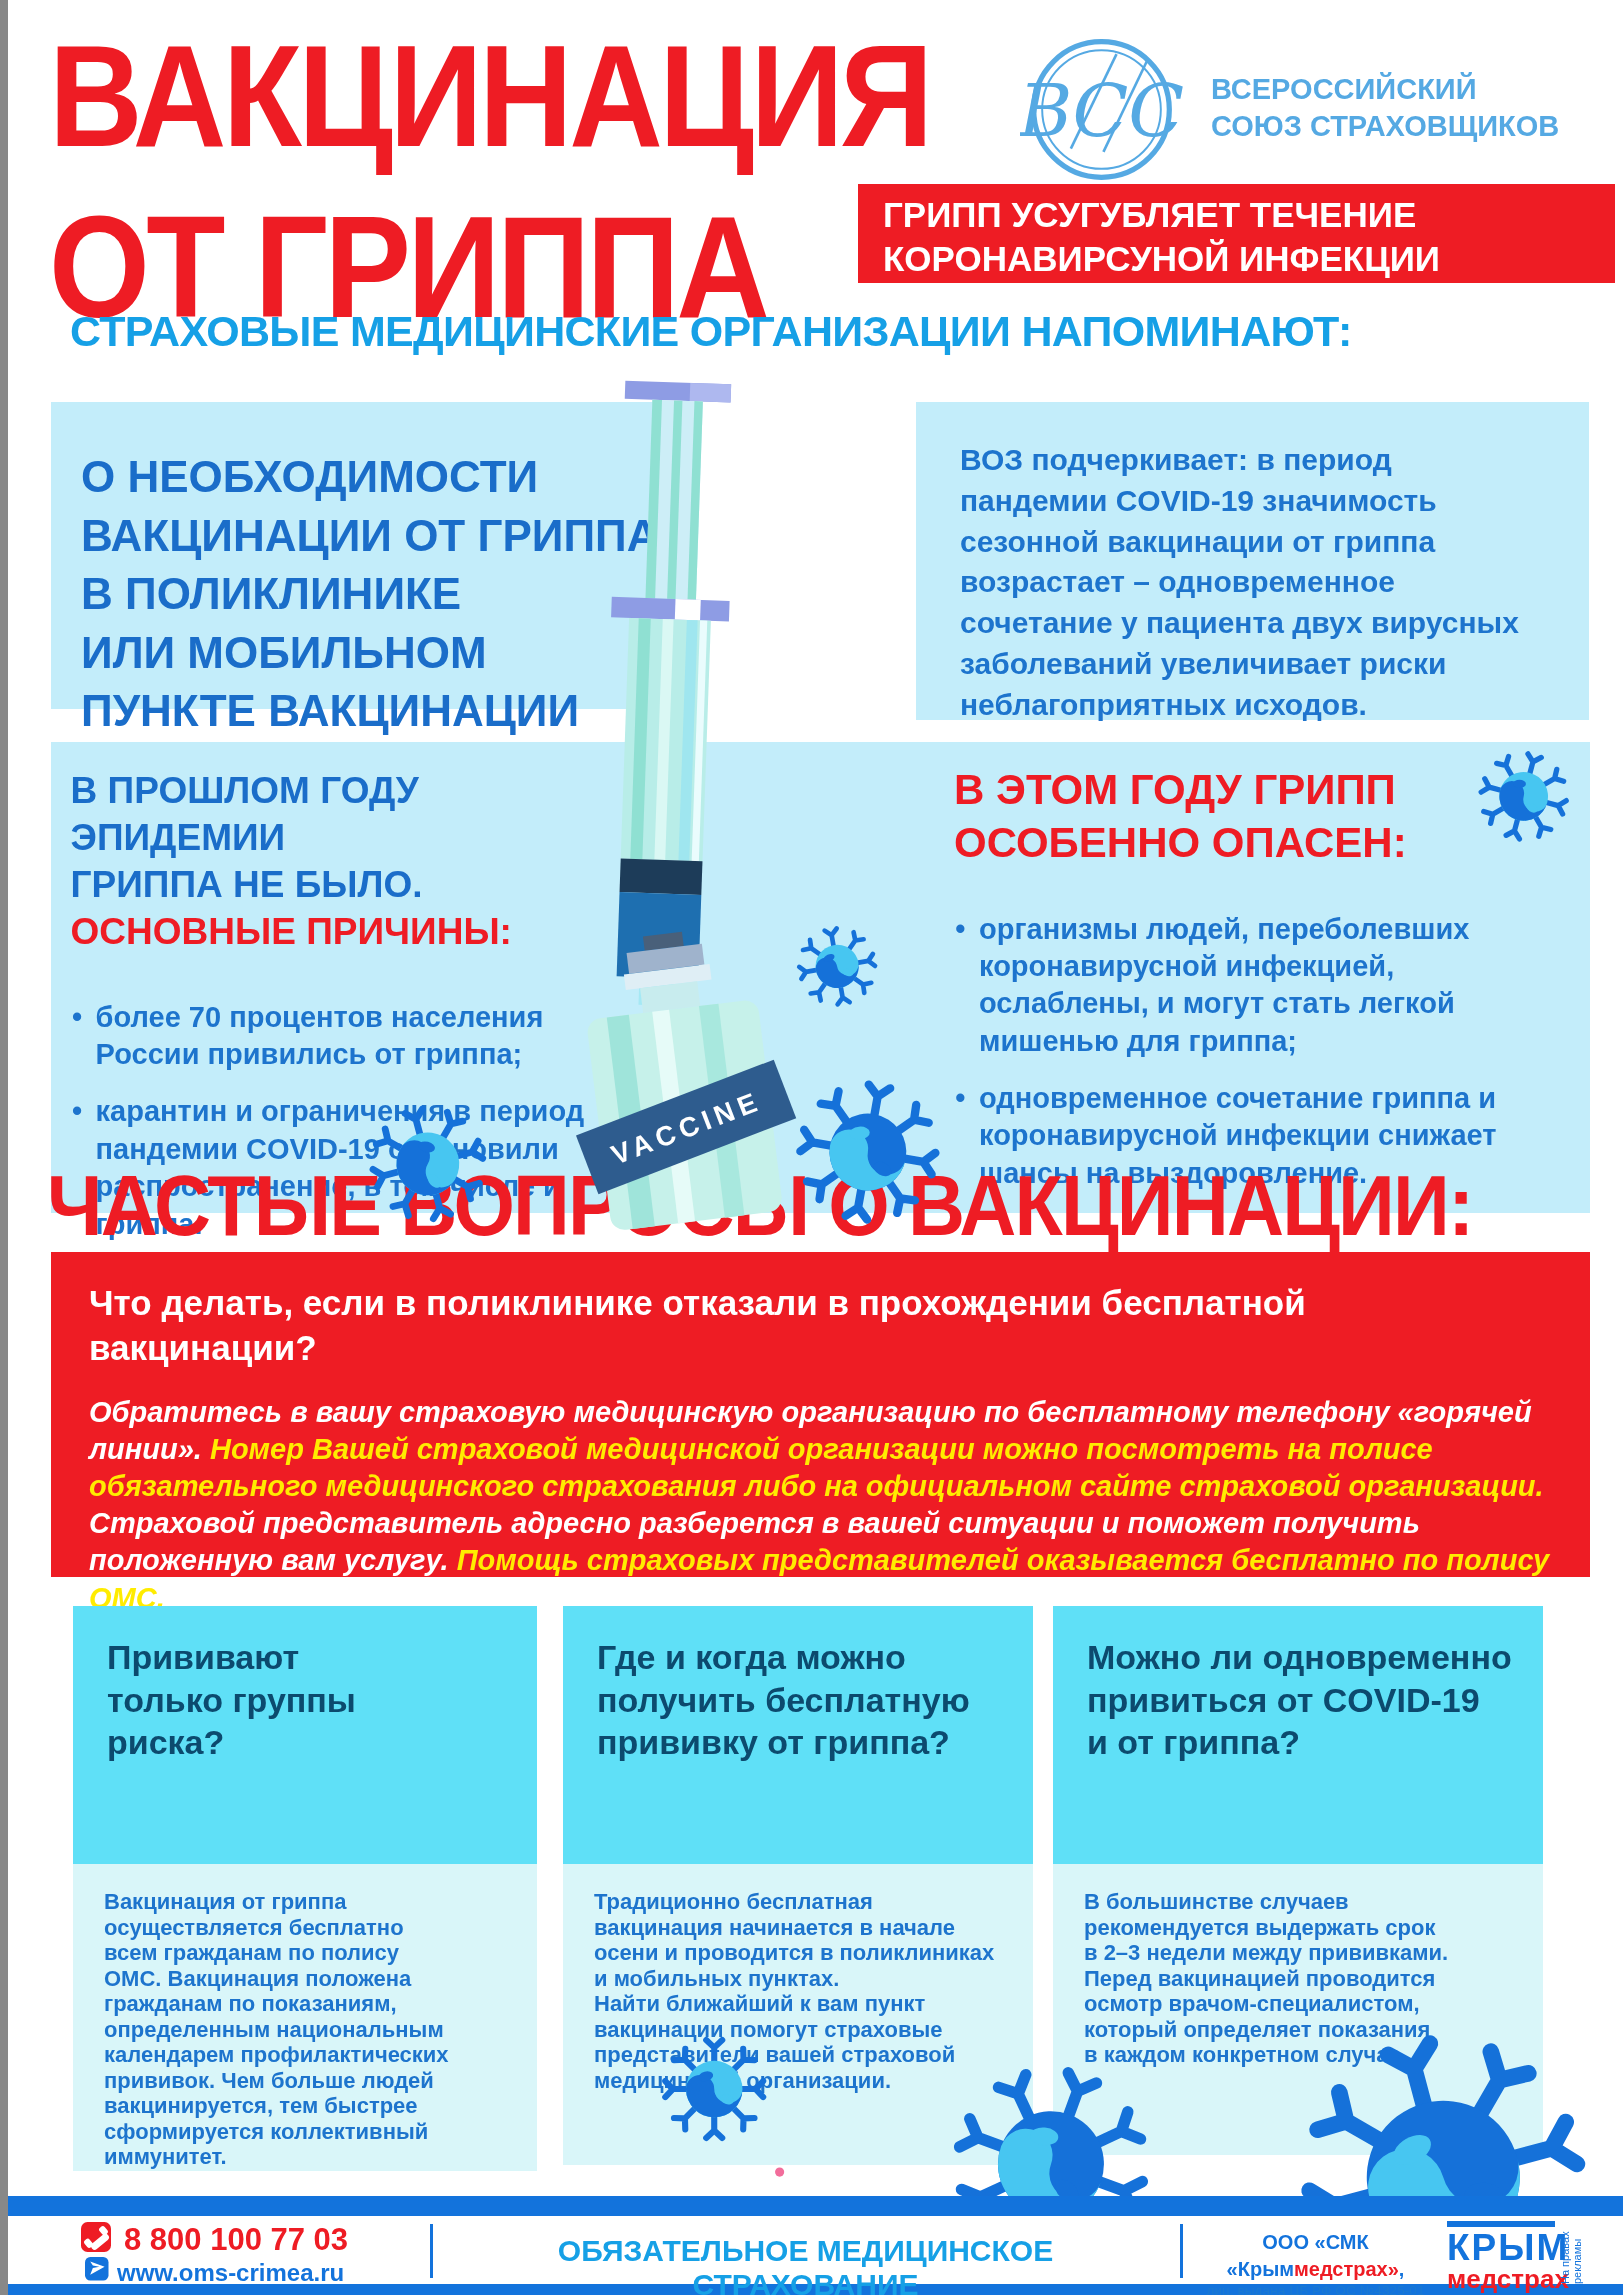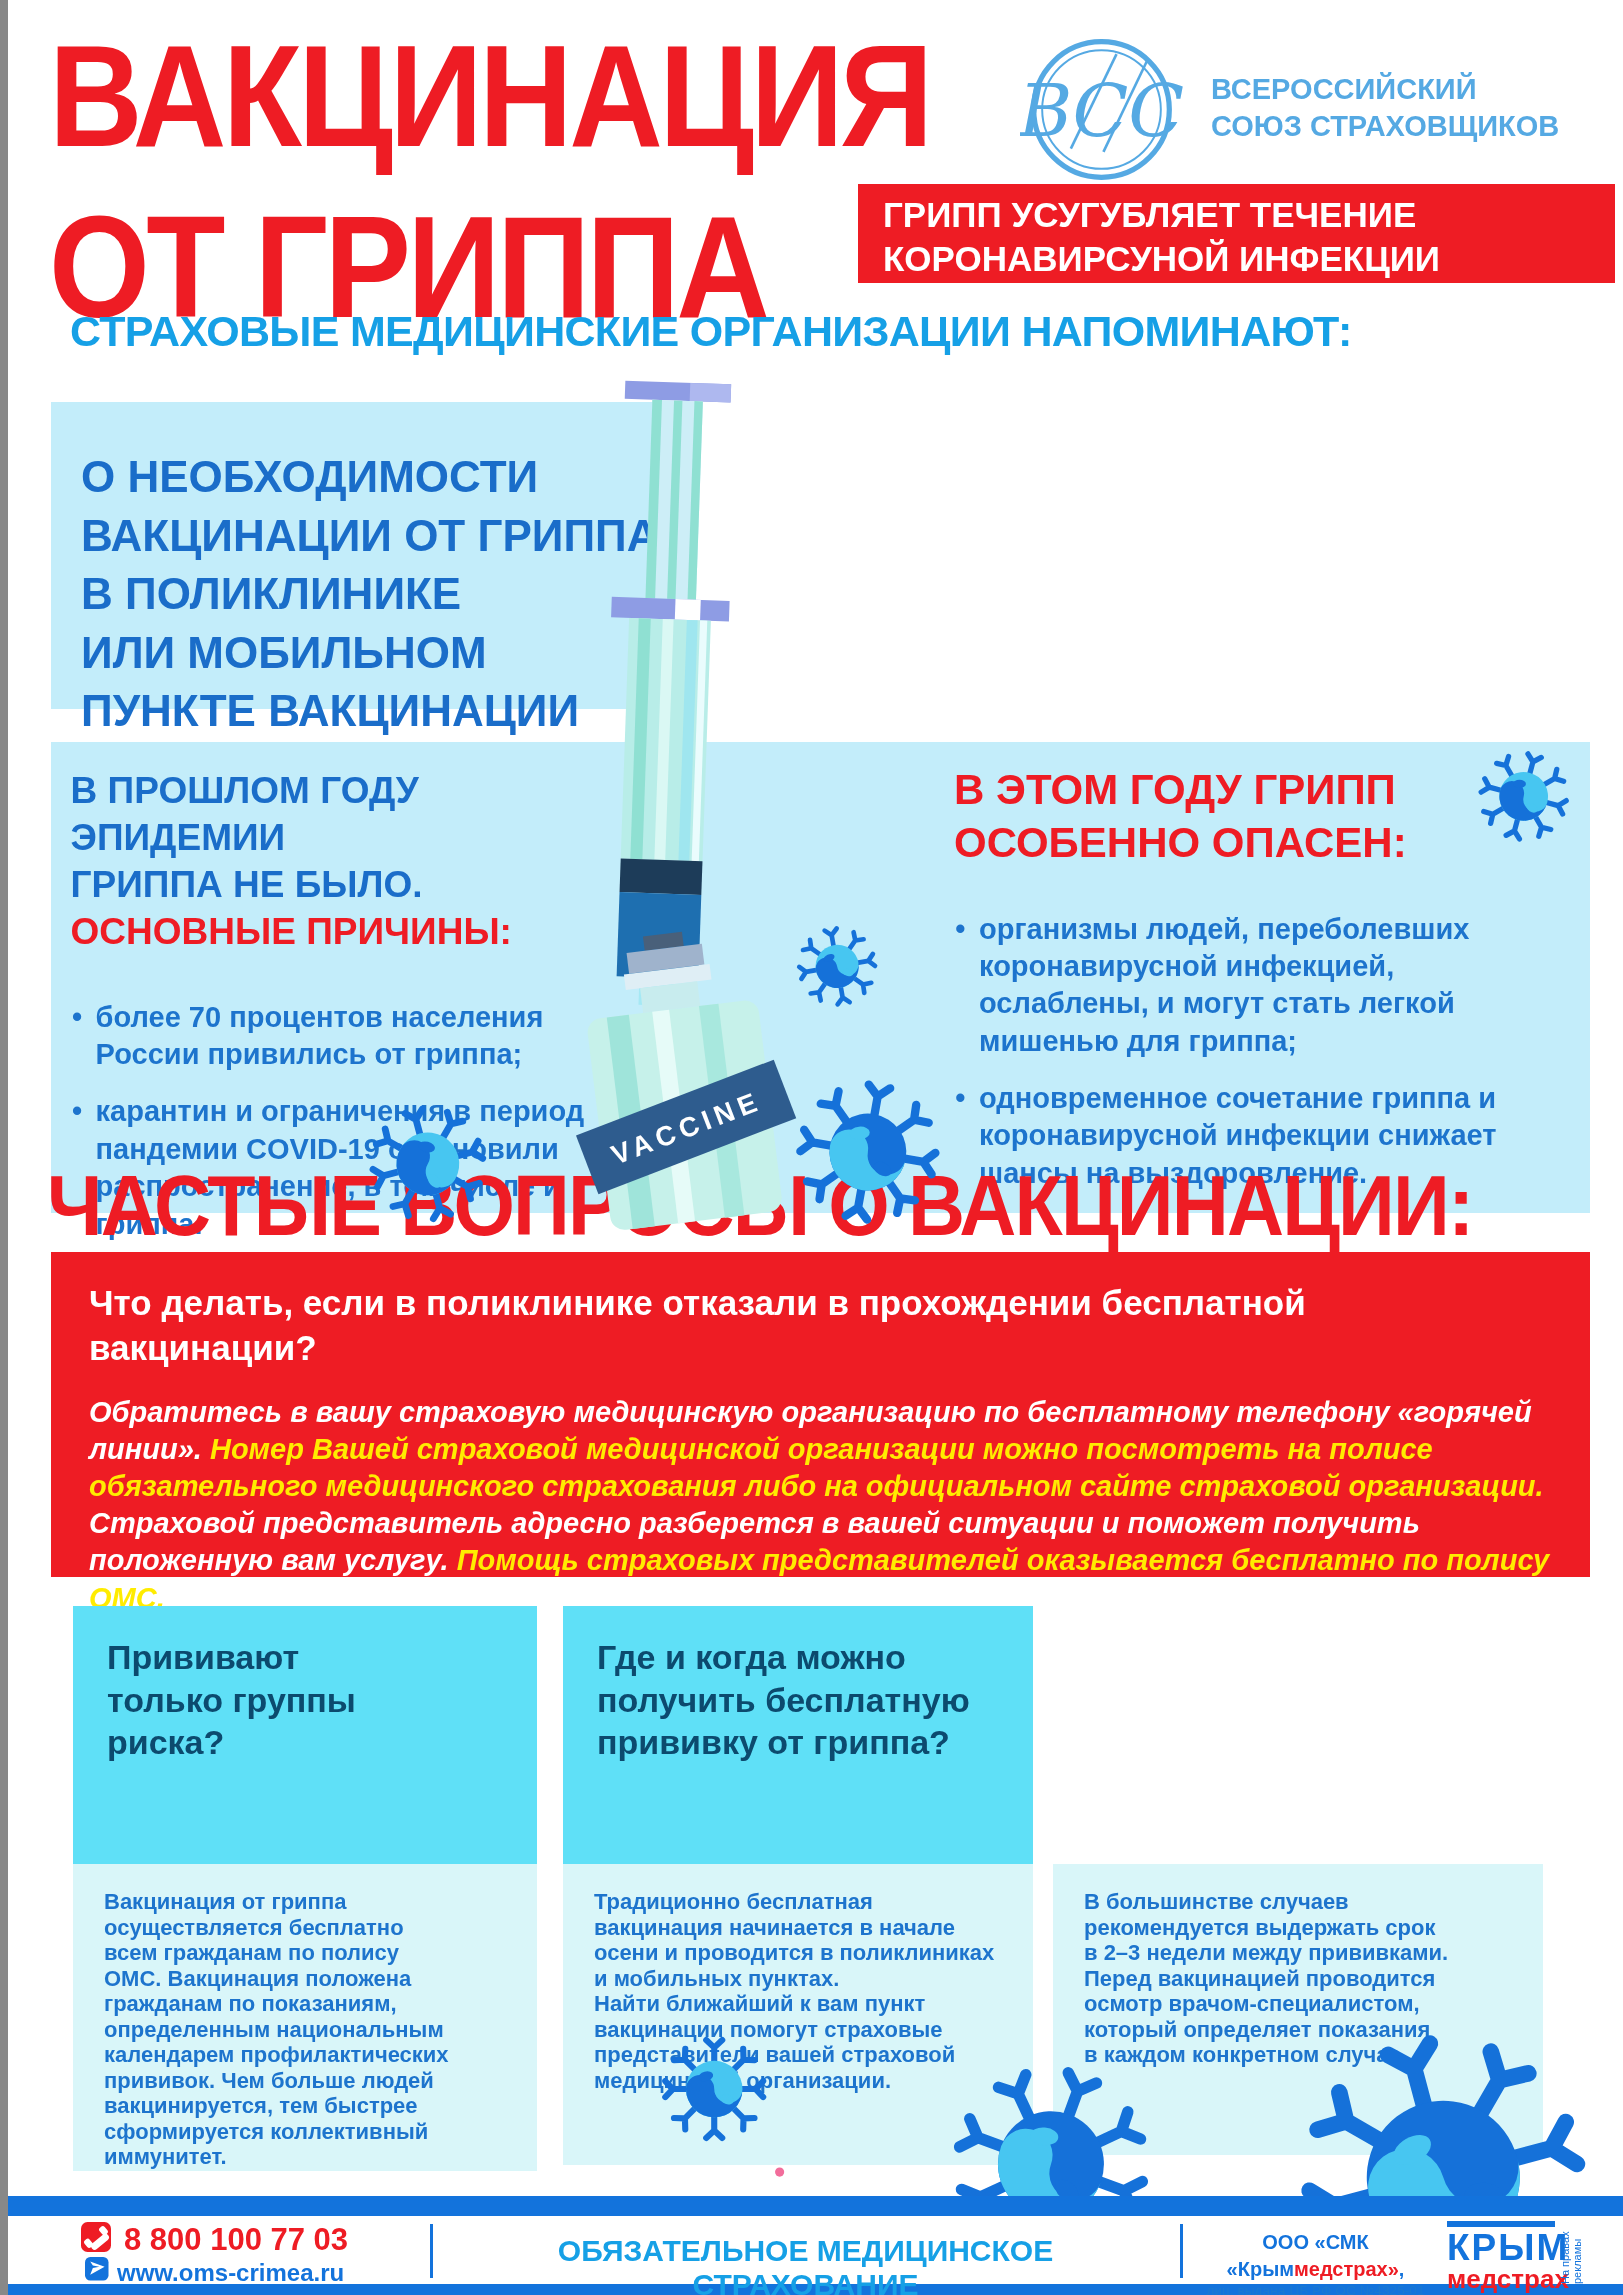--- a/index.html
+++ b/index.html
@@ -77,20 +77,29 @@
 КОРОНАВИРСУНОЙ ИНФЕКЦИИ</div>
 
   <div class="abs subtitle" style="left:62px;top:307px;">СТРАХОВЫЕ МЕДИЦИНСКИЕ ОРГАНИЗАЦИИ НАПОМИНАЮТ:</div>
 
   <div class="abs cyanbox" style="left:43px;top:402px;width:618px;height:307px;">
     <div class="abs need-text pre" style="left:30px;top:46px;">О НЕОБХОДИМОСТИ
 ВАКЦИНАЦИИ ОТ ГРИППА
 В ПОЛИКЛИНИКЕ
 ИЛИ МОБИЛЬНОМ
 ПУНКТЕ ВАКЦИНАЦИИ</div>
+  </div>
+  <div class="abs cyanbox" style="left:908px;top:402px;width:673px;height:318px;">
+    <div class="abs who-text pre" style="left:44px;top:38px;">ВОЗ подчеркивает: в период
+пандемии COVID-19 значимость
+сезонной вакцинации от гриппа
+возрастает – одновременное
+сочетание у пациента двух вирусных
+заболеваний увеличивает риски
+неблагоприятных исходов.</div>
   </div>
 
   <div class="abs cyanbox" style="left:43px;top:742px;width:1539px;height:471px;">
     <div class="abs" style="left:19.6px;top:26px;width:556px;">
       <div class="h-blue pre">В ПРОШЛОМ ГОДУ ЭПИДЕМИИ
 ГРИППА НЕ БЫЛО.</div>
       <div class="h-red">ОСНОВНЫЕ ПРИЧИНЫ:</div>
       <ul class="blist" style="margin-top:43px;">
         <li>более 70 процентов населения
 России привились от гриппа;</li>
@@ -153,20 +162,25 @@
     <div class="a pre" style="margin:25px 0 0 31px;">Традиционно бесплатная
 вакцинация начинается в начале
 осени и проводится в поликлиниках
 и мобильных пунктах.
 Найти ближайший к вам пункт
 вакцинации помогут страховые
 представители вашей страховой
 медицинской организации.</div>
   </div>
 
+  <div class="abs colhead" style="left:1045px;top:1606px;width:490px;height:258px;">
+    <div class="q pre" style="margin:30px 0 0 34px;">Можно ли одновременно
+привиться от COVID-19
+и от гриппа?</div>
+  </div>
   <div class="abs colbody" style="left:1045px;top:1864px;width:490px;height:291px;">
     <div class="a pre" style="margin:25px 0 0 31px;">В большинстве случаев
 рекомендуется выдержать срок
 в 2–3 недели между прививками.
 Перед вакцинацией проводится
 осмотр врачом-специалистом,
 который определяет показания
 в каждом конкретном случае.</div>
   </div>
 

